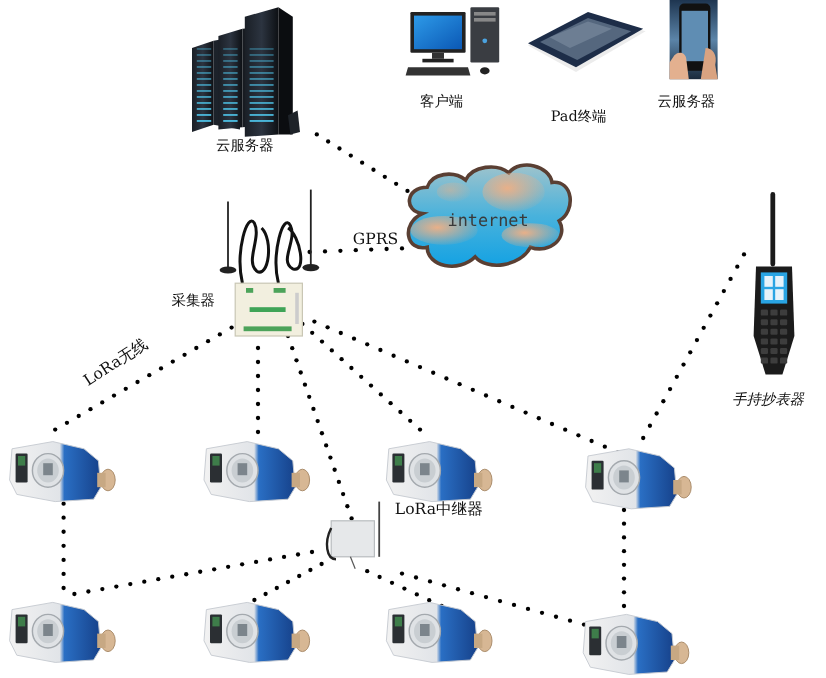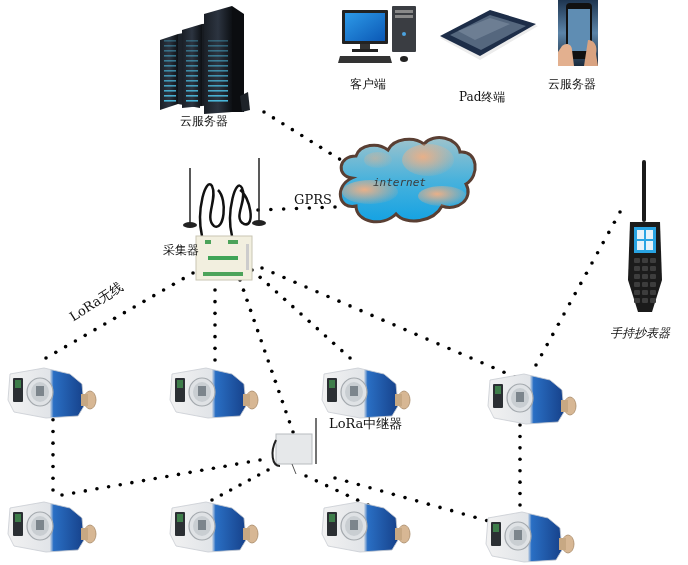--- a/index.html
+++ b/index.html
@@ -425,18 +425,18 @@
       <use href="#meter" transform="translate(170,500)"></use>
       <use href="#meter" transform="translate(322,500)"></use>
       <use href="#meter" transform="translate(486,510)"></use>
     </g>
 </svg>
 
 <div class="label" style="left:144px; top:113px;margin-left:36px;">云服务器</div>
 <div class="label" style="left:350px; top:76px;">客户端</div>
 <div class="label" style="left:459px; top:89px;">Pad终端</div>
 <div class="label" style="left:548px; top:76px;">云服务器</div>
-<div class="label" style="left:373px; top:176px; font-family:'DejaVu Sans Mono','Liberation Mono',monospace; font-size:11px; color:#3a3a3a;font-style:italic;">internet</div>
+<div class="label" style="left:373px; top:176px; font-family:'DejaVu Sans Mono','Liberation Mono',monospace; font-size:14px; color:#3a3a3a;">internet</div>
 <div class="label small" style="left:294px; top:192px;">GPRS</div>
-<div class="label" style="left:143px; top:242px;margin-left:20px;">采集器</div>
+<div class="label" style="left:143px; top:242px;">采集器</div>
 <div class="label" style="left:610px; top:325px;font-style:italic;">手持抄表器</div>
 <div class="label small rot" style="left:76px; top:308px;">LoRa无线</div>
 <div class="label small" style="left:329px; top:415px;">LoRa中继器</div>
 
 </body></html>

